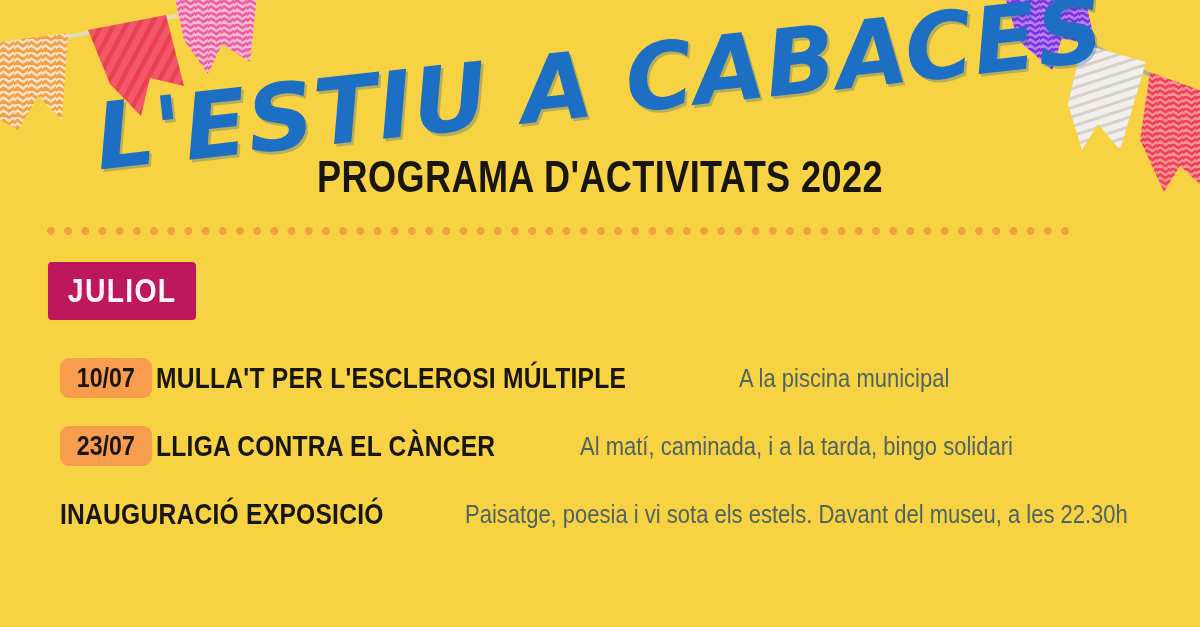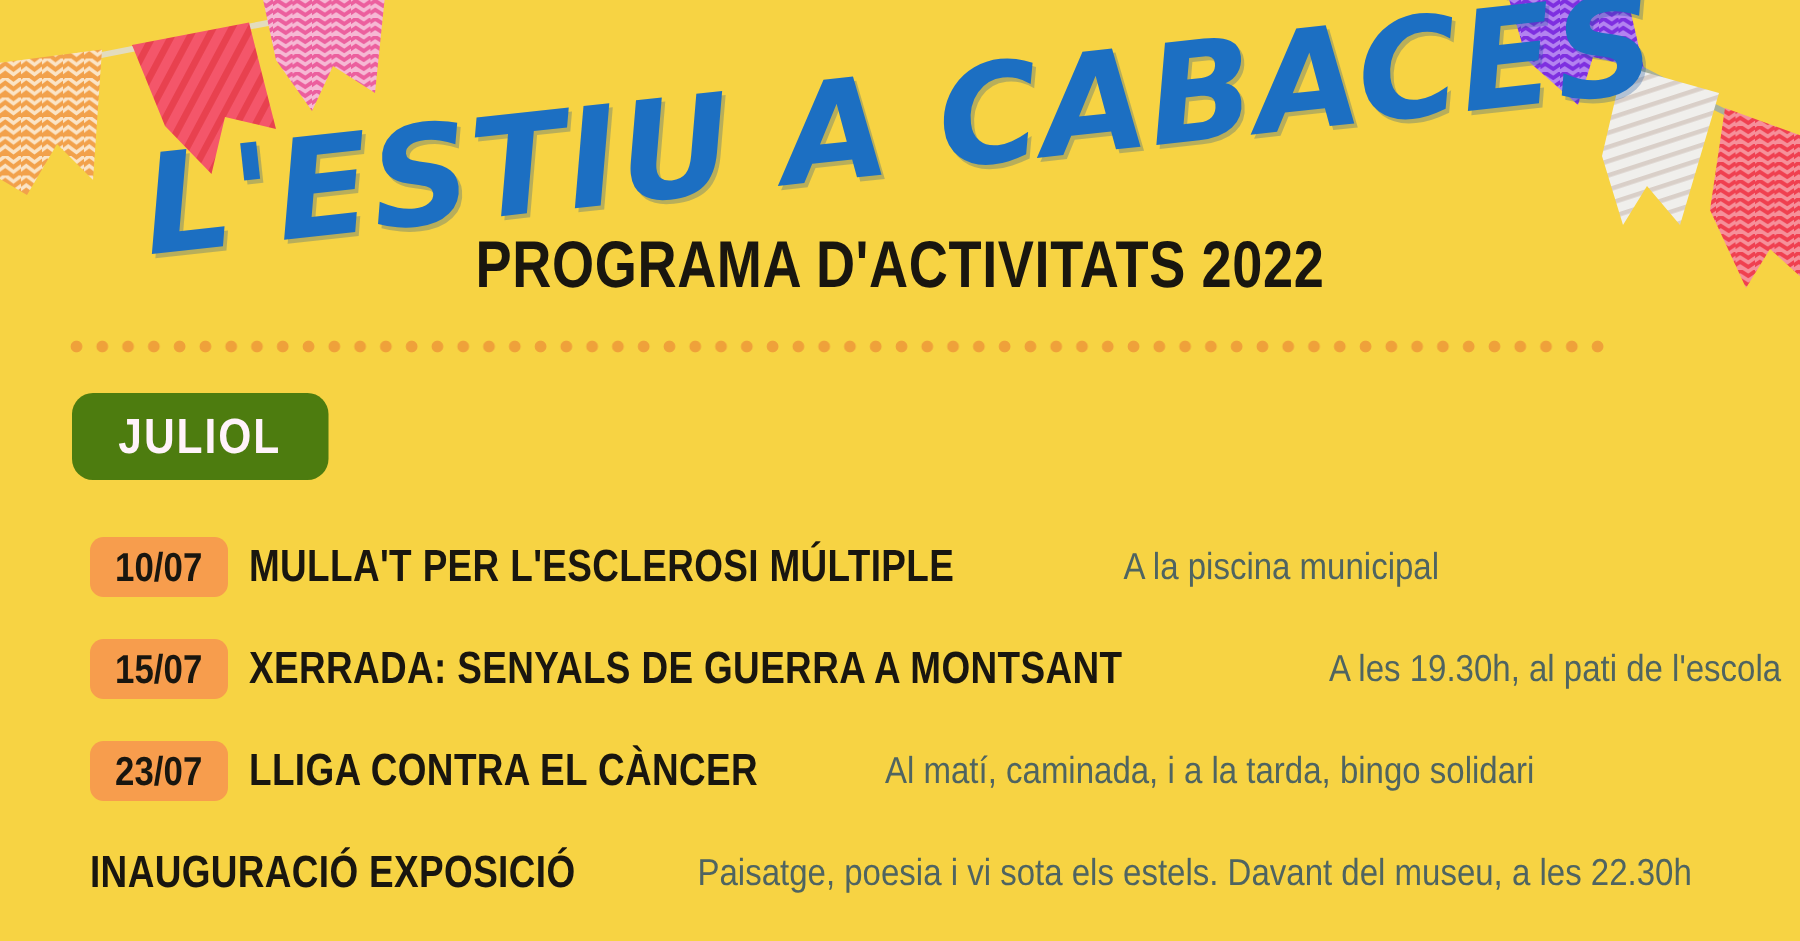--- a/index.html
+++ b/index.html
@@ -84,24 +84,24 @@
     background-image: radial-gradient(circle at 5px 5px, #EFA13A 3.6px, rgba(239,161,58,0) 4.2px);
     background-size: 17.2px 10px;
     background-repeat: repeat-x;
   }
 
   
   .month-badge {
     position: absolute;
     top: 262px;
     left: 48px;
-    width: 171px;
+    width: 148px;
     height: 58px;
-    background: #4d7c0f;
-    border-radius: 14px;
+    background: #be185d;
+    border-radius: 4px;
     display: flex;
     align-items: center;
     justify-content: center;
   }
   .month-badge-label {
     font-family: "Liberation Sans Narrow", "Liberation Sans", sans-serif;
     font-weight: bold;
     font-size: 33px;
     letter-spacing: 1.5px;
     color: #FFF3FA;
@@ -124,21 +124,21 @@
   }
   .date-badge {
     flex: 0 0 auto;
     width: 92px;
     height: 40px;
     background: #F79D4D;
     border-radius: 9px;
     display: flex;
     align-items: center;
     justify-content: center;
-    margin-right: 14px;
+    margin-right: 4px;
     text-align: right;
   }
   .date-badge-label {
     font-family: "Liberation Sans Narrow", "Liberation Sans", sans-serif;
     font-weight: bold;
     font-size: 27px;
     letter-spacing: 0px;
     color: #19160F;
     transform: scaleX(0.86);
   }
@@ -238,28 +238,20 @@
 
     <div class="event-row">
       <div class="date-badge">
         <span class="date-badge-label">10/07</span>
       </div>
       <span class="event-title">MULLA'T PER L'ESCLEROSI MÚLTIPLE</span>
       <span class="spacer-sm"></span>
       <span class="event-desc">A la piscina municipal</span>
     </div>
 
-    <div class="event-row">
-      <div class="date-badge">
-        <span class="date-badge-label">15/07</span>
-      </div>
-      <span class="event-title">XERRADA: SENYALS DE GUERRA A MONTSANT</span>
-      <span class="spacer-sm"></span>
-      <span class="event-desc">A les 19.30h, al pati de l'escola</span>
-    </div>
 
     <div class="event-row">
       <div class="date-badge">
         <span class="date-badge-label">23/07</span>
       </div>
       <span class="event-title">LLIGA CONTRA EL CÀNCER</span>
       <span class="spacer-sm"></span>
       <span class="event-desc">Al matí, caminada, i a la tarda, bingo solidari</span>
     </div>
 

